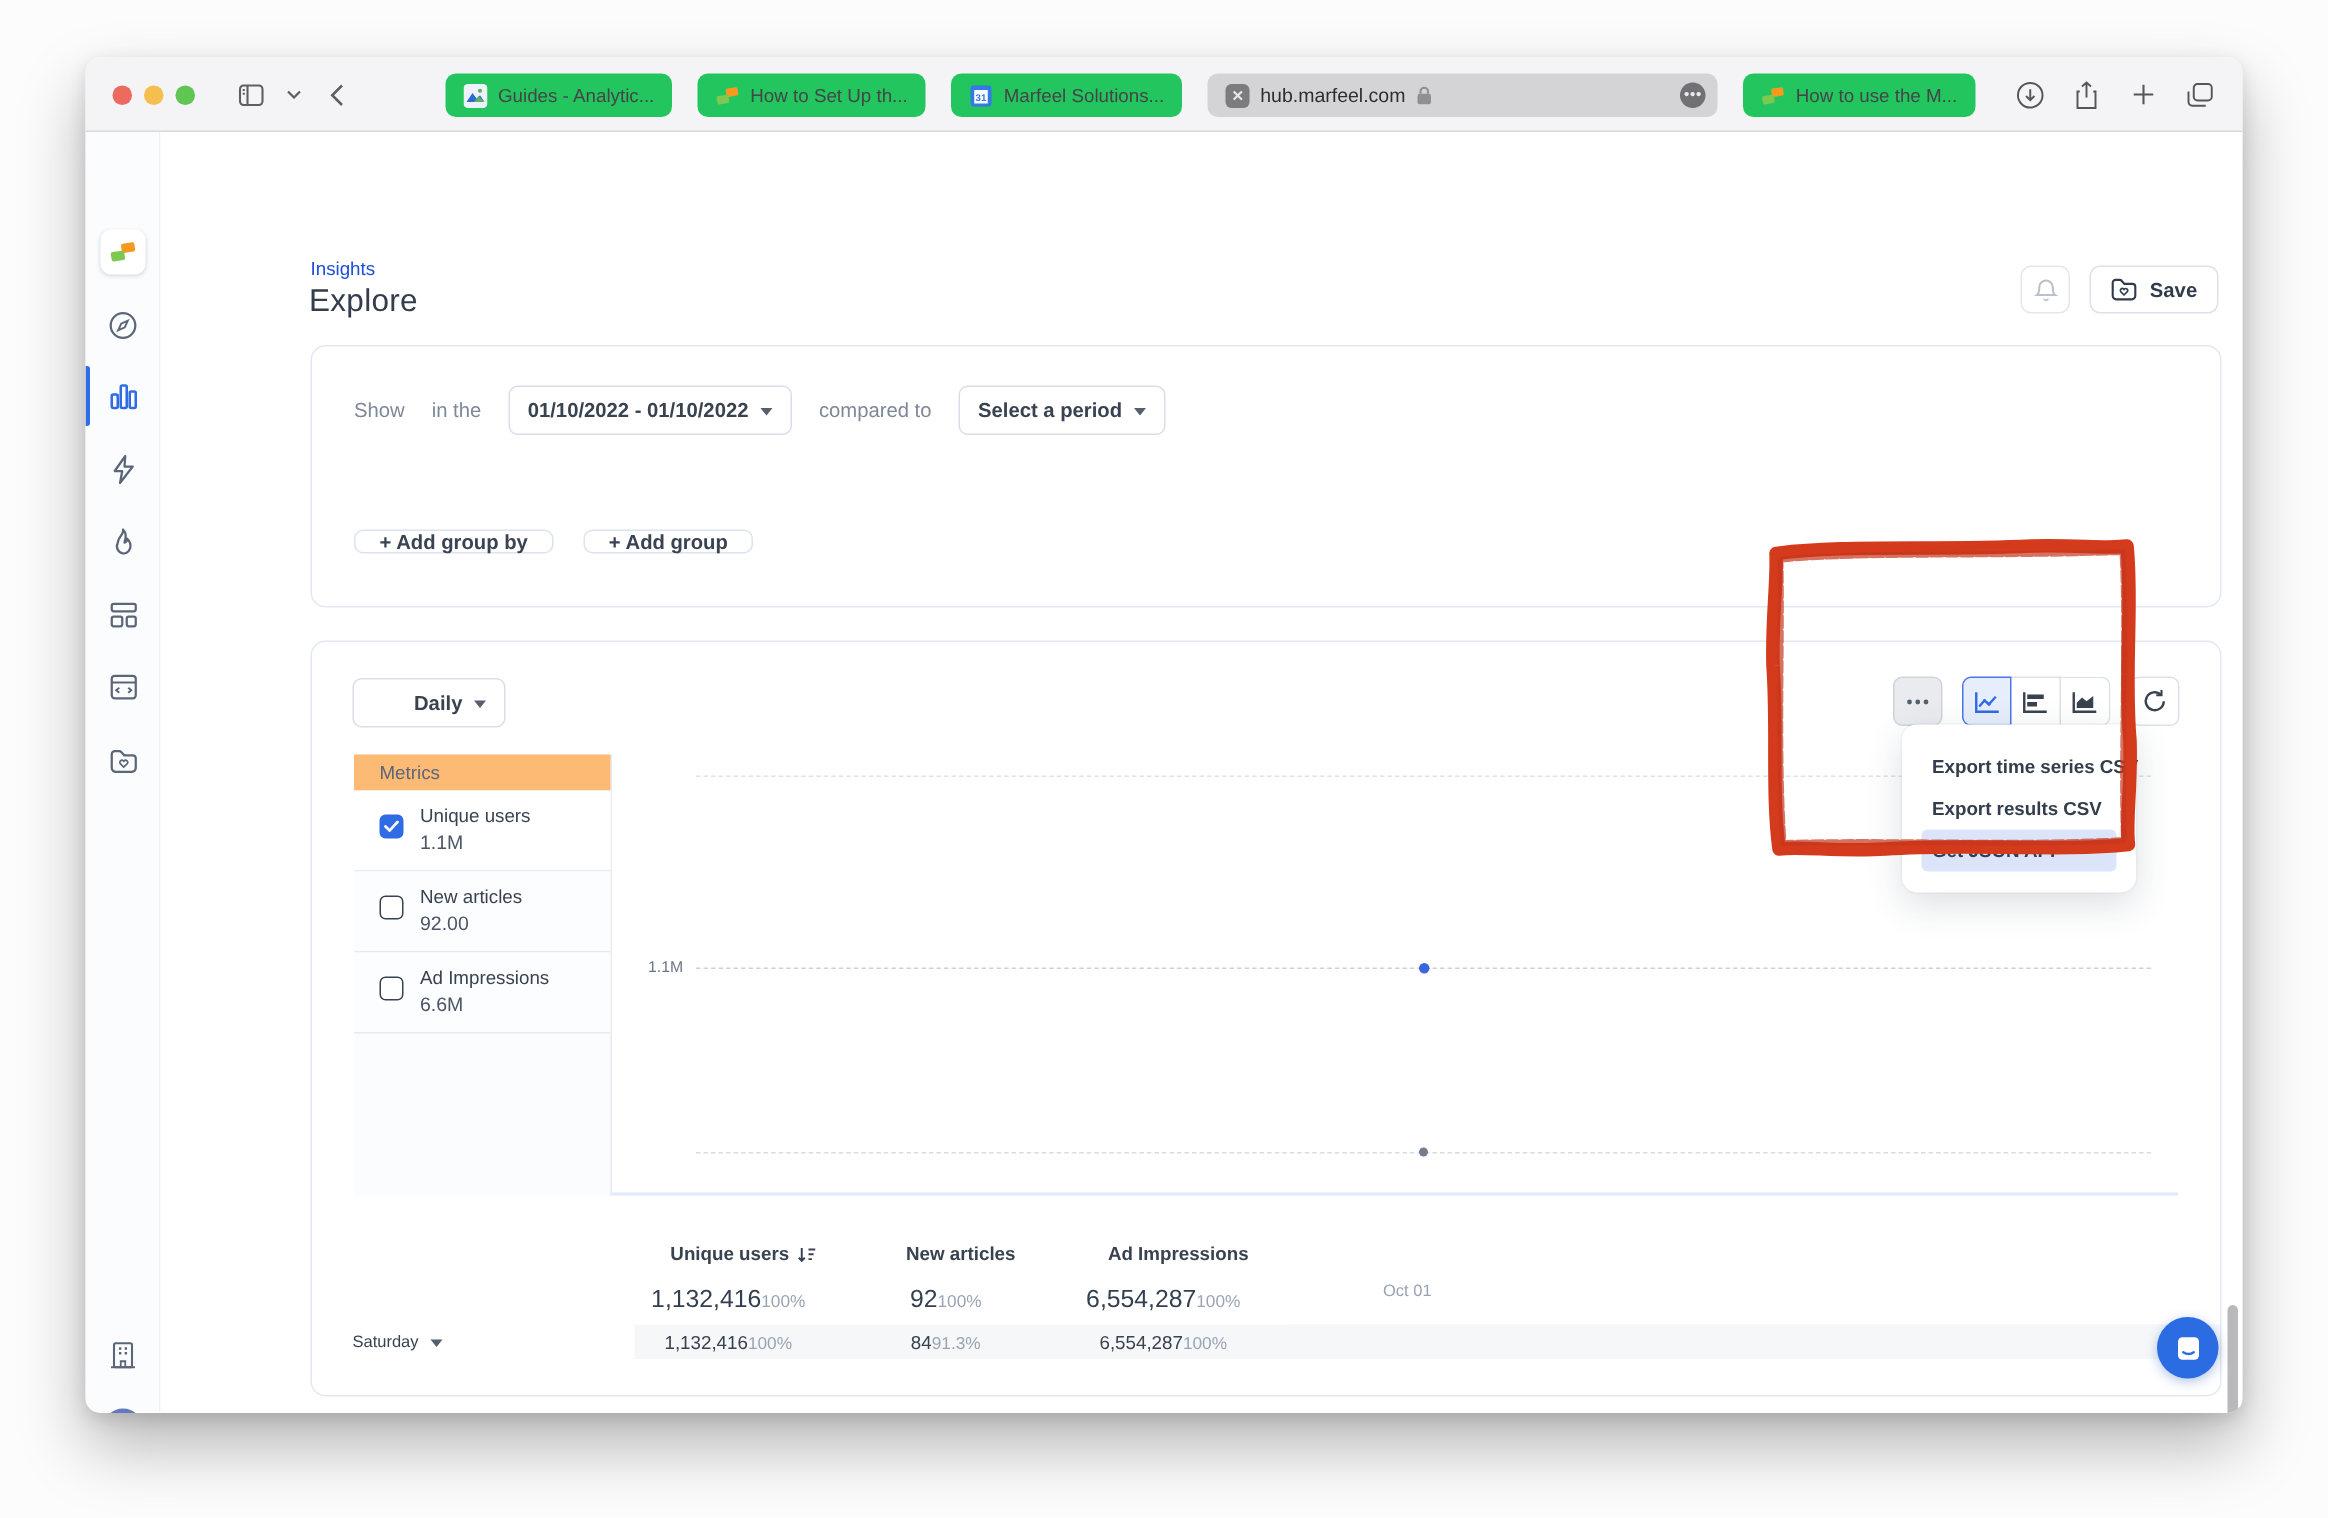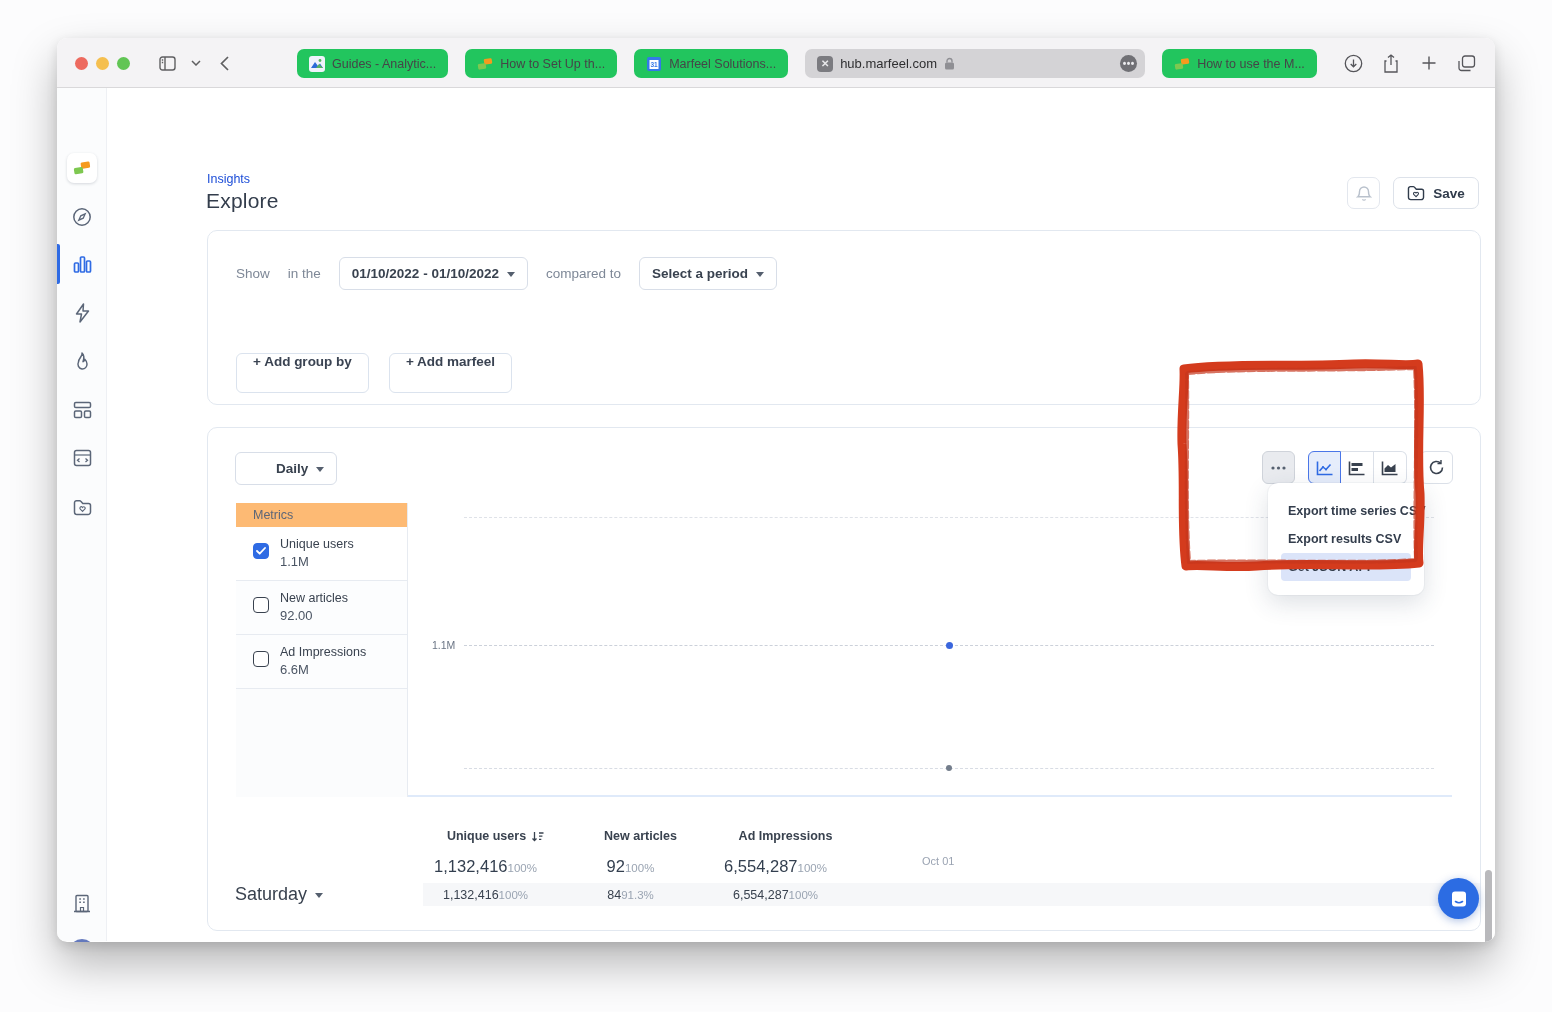--- a/index.html
+++ b/index.html
@@ -46,21 +46,21 @@
   
   .filter-card { position:absolute; left:100px; top:142px; width:1274px; height:175px; border:1px solid #e2e8f0; border-radius:10px; background:#fff; }
   .f-label { color:#7e8897; font-size:13.5px; }
   .frow1 { position:absolute; left:28px; top:26px; display:flex; align-items:center; gap:18px; }
   .dd { height:33px; border:1px solid #d8dee8; border-radius:6px; background:#fff; display:flex; align-items:center; gap:8px; padding:0 12px; font-size:13.5px; color:#39424f; font-weight:600; }
   .caret { width:0; height:0; border-left:4px solid transparent; border-right:4px solid transparent; border-top:5px solid #555f6e; margin-top:1px; }
   .badge { background:#475466; color:#fff; font-size:10.5px; font-weight:bold; min-width:17px; height:16px; border-radius:4px; display:flex; align-items:center; justify-content:center; padding:0 4px; }
   .frow2 { position:absolute; left:28px; top:74px; display:flex; align-items:center; gap:20px; }
   .x-remove { color:#4b5563; }
   .frow3 { position:absolute; left:28px; top:122px; display:flex; gap:20px; }
-  .pill-btn { height:40px; border:1px solid #dbe3ee; border-radius:6px; background:#fff; padding:0 16px; display:flex; font-size:13.5px; font-weight:bold; color:#3a4352; }
+  .pill-btn { height:16px; border:1px solid #dbe3ee; border-radius:6px; background:#fff; padding:0 16px; display:flex; align-items:center; font-size:13.5px; font-weight:bold; color:#3a4352; }
 
   
   .chart-card { position:absolute; left:100px; top:339px; width:1274px; height:504px; border:1px solid #e2e8f0; border-radius:10px; background:#fff; }
   .daily-dd { position:absolute; left:27px; top:24px;padding-left:40px; }
   .toolbar { position:absolute; right:27px; top:23px; display:flex; align-items:center; }
   .tool-btn { width:33px; height:33px; display:flex; align-items:center; justify-content:center; border:1px solid #dbe0e8; background:#fff; color:#39424f; }
   .tb-more { border-radius:6px; background:#e9ebef; border-color:#cfd3da; margin-right:13px; color:#55606f; }
   .tb-line { border-radius:6px 0 0 6px; background:#e6edfb; border-color:#4a76e8; color:#2f6be4; position:relative; z-index:2; }
   .tb-bar  { border-left:none; }
   .tb-area { border-radius:0 6px 6px 0; border-left:none; margin-right:13px; }
@@ -96,21 +96,21 @@
   
   .rtable { position:absolute; left:0; top:395px; width:100%; }
   .t-grid { display:grid; grid-template-columns:215px 145px 145px 145px 1fr; align-items:center; }
   .t-head { height:26px; }
   .th { font-size:12.5px; font-weight:bold; color:#39424f; display:flex; align-items:center; justify-content:center; gap:5px; }
   .t-totals { height:34px; }
   .cell { display:flex; align-items:baseline; justify-content:center; padding-right:20px; }
   .tot-val { font-size:16.5px; color:#333f4f; }
   .pct { font-size:11.5px; color:#9aa4b2; }
   .t-row { height:23px; background:#f6f7f9; }
-  .row-label { display:flex; align-items:center; gap:8px; padding-left:27px; font-size:18px; color:#39424f; }
+  .row-label { display:flex; align-items:center; gap:8px; padding-left:27px; font-size:11px; color:#39424f; }
   .row-val { font-size:12.5px; color:#39424f; }
 
   
   .scroll-thumb { position:absolute; right:3px; top:832px; width:7px; height:100px; background:#b9b9bc; border-radius:4px; }
   .intercom { position:absolute; right:16px; bottom:23px; width:41px; height:41px; border-radius:50%; background:#2c6ce3; display:flex; align-items:center; justify-content:center; box-shadow:0 2px 8px rgba(30,80,180,.35); }
 
   .red-annotation { position:absolute; left:1172px; top:354px; width:258px; height:222px; pointer-events:none; z-index:50; }
 </style>
 </head>
 <body>
@@ -310,21 +310,21 @@
             <div class="dd">
               <span>Select a period</span>
               <span class="caret"></span>
             </div>
           </div>
           <div class="frow3">
             <div class="pill-btn">
                 <span>+ Add group by</span>
               </div>
             <div class="pill-btn">
-                <span>+ Add marfeel</span>
+                <span>+ Add group</span>
               </div>
           </div>
         </div>
 
         <div class="chart-card">
           <div class="dd daily-dd">
             <span>Daily</span>
             <span class="caret"></span>
           </div>
 

